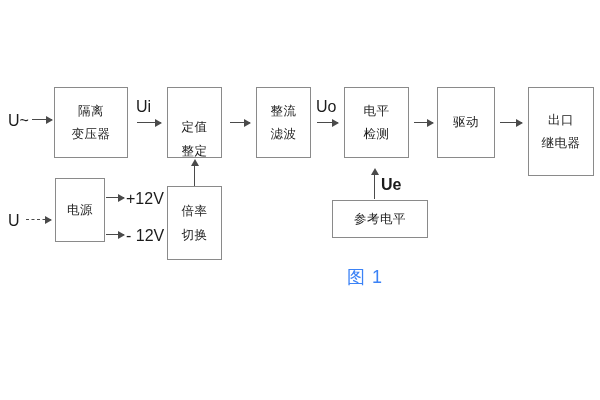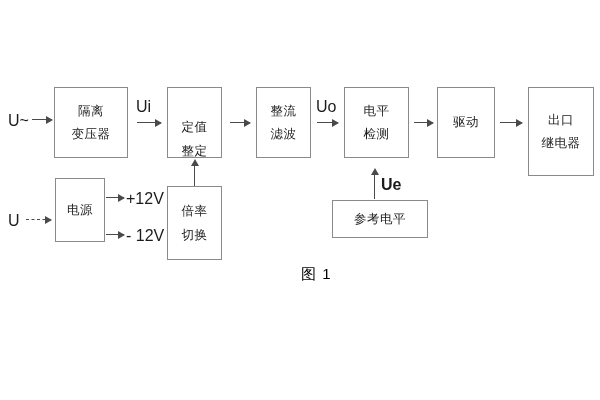--- a/index.html
+++ b/index.html
@@ -54,24 +54,25 @@
   .arrow-v{position:absolute;width:1px;background:#4a4a4a;}
   .arrow-v::after{
     content:"";position:absolute;top:-6px;left:-3.5px;
     border-left:4px solid transparent;
     border-right:4px solid transparent;
     border-bottom:7px solid #4a4a4a;
   }
 
   .caption{
     position:absolute;
-    color:#000000;
-    font-size:15px;
+    color:#3b82f6;
+    font-size:18px;
     letter-spacing:1px;
     white-space:nowrap;
+    margin-left:46px;
   }
 </style>
 </head>
 <body>
 
 <div id="diagram">
 
   <div class="lbl" style="left:8px;top:113px;">U~</div>
   <div class="arrow-h" style="left:32px;top:119px;width:20px;"></div>
 

